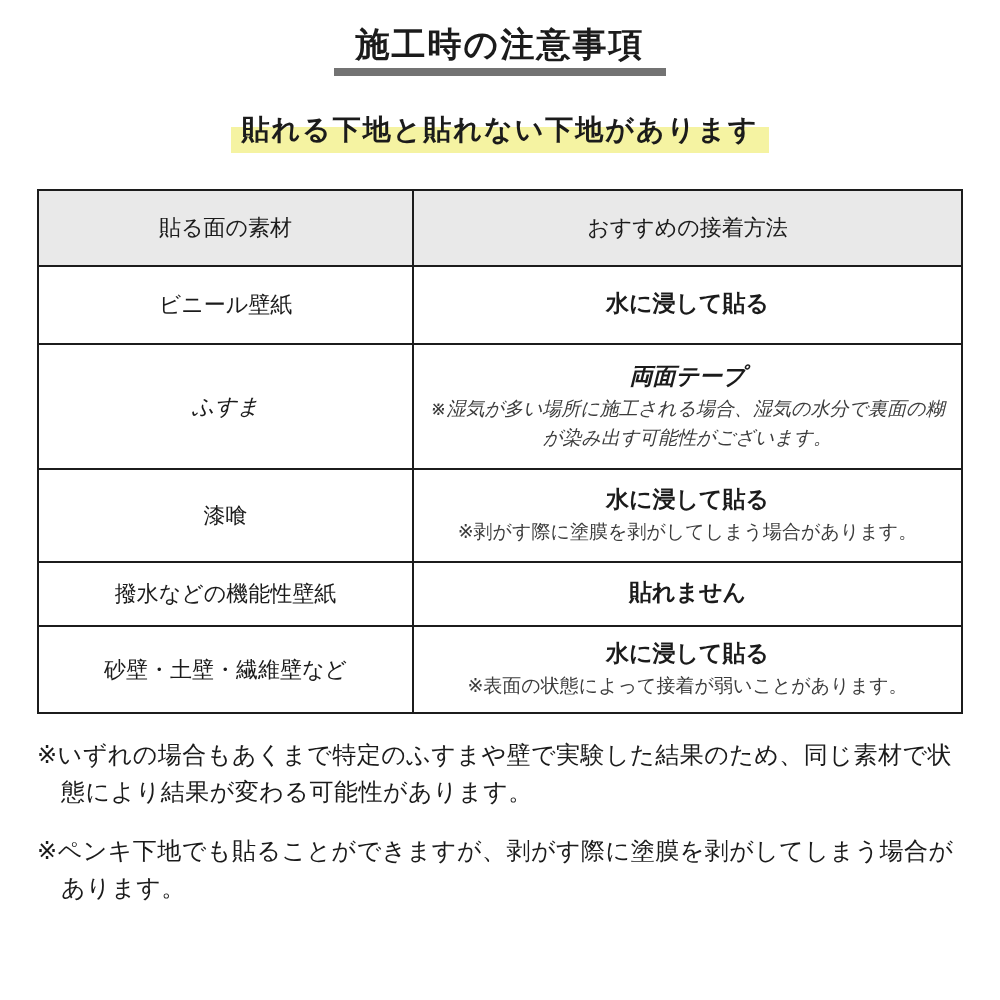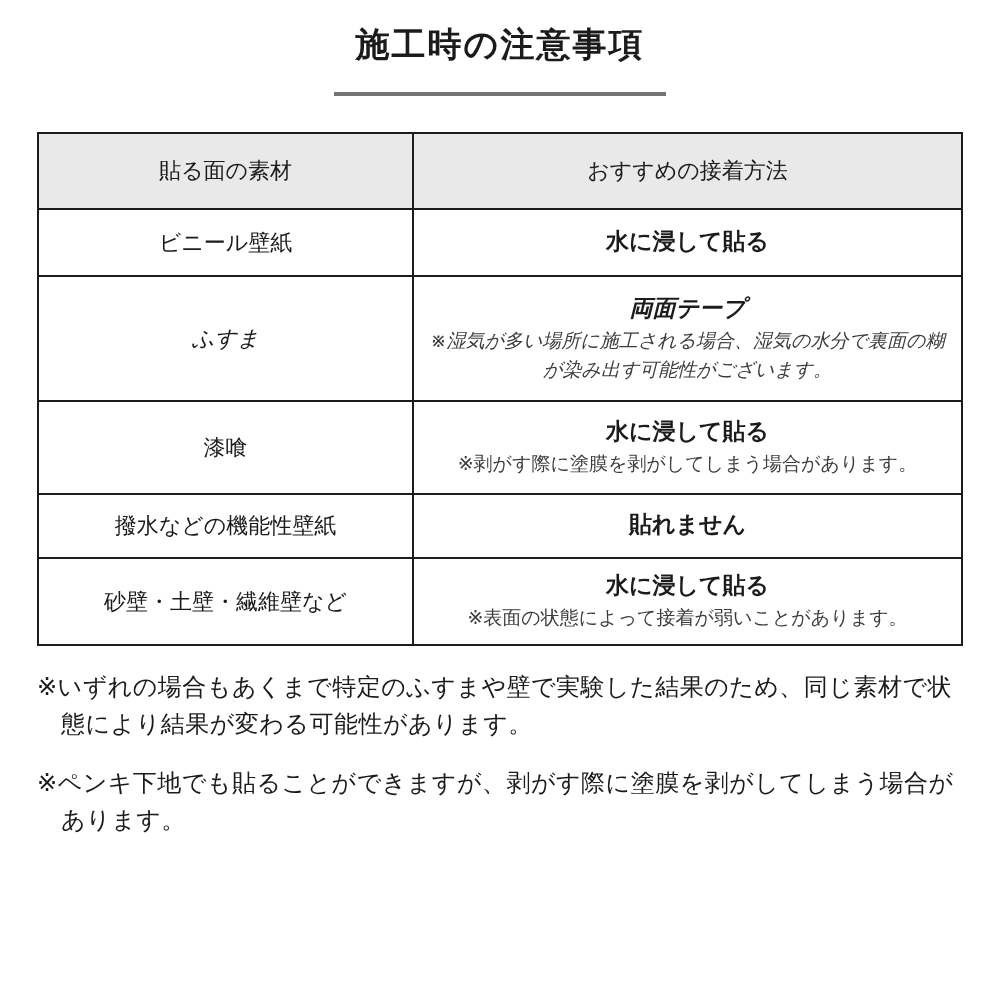--- a/index.html
+++ b/index.html
@@ -17,22 +17,22 @@
     padding-top:22px;
   }
   .container{width:926px;margin:0 auto;}
 
   .page-title-wrap{text-align:center;}
   .page-title{
     display:inline-block;
     font-size:34px;
     font-weight:600;
     letter-spacing:2px;
-    padding:0 22px 24px 22px;
-    border-bottom:4px solid #737373;
+    padding:0 22px 0 22px;
+    border-bottom:8px solid #737373;
   }
 
   .subtitle-wrap{text-align:center;margin-top:33px;}
   .subtitle{
     display:inline-block;
     font-size:28px;
     font-weight:600;
     letter-spacing:2px;
     padding:2px 10px 4px 10px;
     background:linear-gradient(to bottom, transparent 42%, var(--highlight) 42%);
@@ -65,21 +65,21 @@
     line-height:1.35;
   }
   .cell-method .method-note{
     display:block;
     font-size:19px;
     font-weight:400;
     color:var(--note-text);
     line-height:1.55;
     margin-top:2px;
   }
-  tr.r1 td{height:67px;margin-left:6px;}
+  tr.r1 td{height:78px;margin-left:6px;}
   tr.r2 td{height:125px;font-style:italic;}
   tr.r3 td{height:93px;}
   tr.r4 td{height:64px;}
   tr.r5 td{height:87px;}
 
   .footer-notes{margin-top:22px;}
   .footer-note{
     font-size:24px;
     font-weight:500;
     line-height:1.56;
@@ -91,20 +91,23 @@
 </style>
 </head>
 <body>
 
 <div class="container">
 
   <div class="page-title-wrap">
     <h1 class="page-title">施工時の注意事項</h1>
   </div>
 
+  <div class="subtitle-wrap">
+    <h2 class="subtitle">貼れる下地と貼れない下地があります</h2>
+  </div>
 
   <table class="substrate-table">
     <colgroup>
       <col class="c-material">
       <col class="c-method">
     </colgroup>
     <thead>
       <tr>
         <th>貼る面の素材</th>
         <th>おすすめの接着方法</th>

